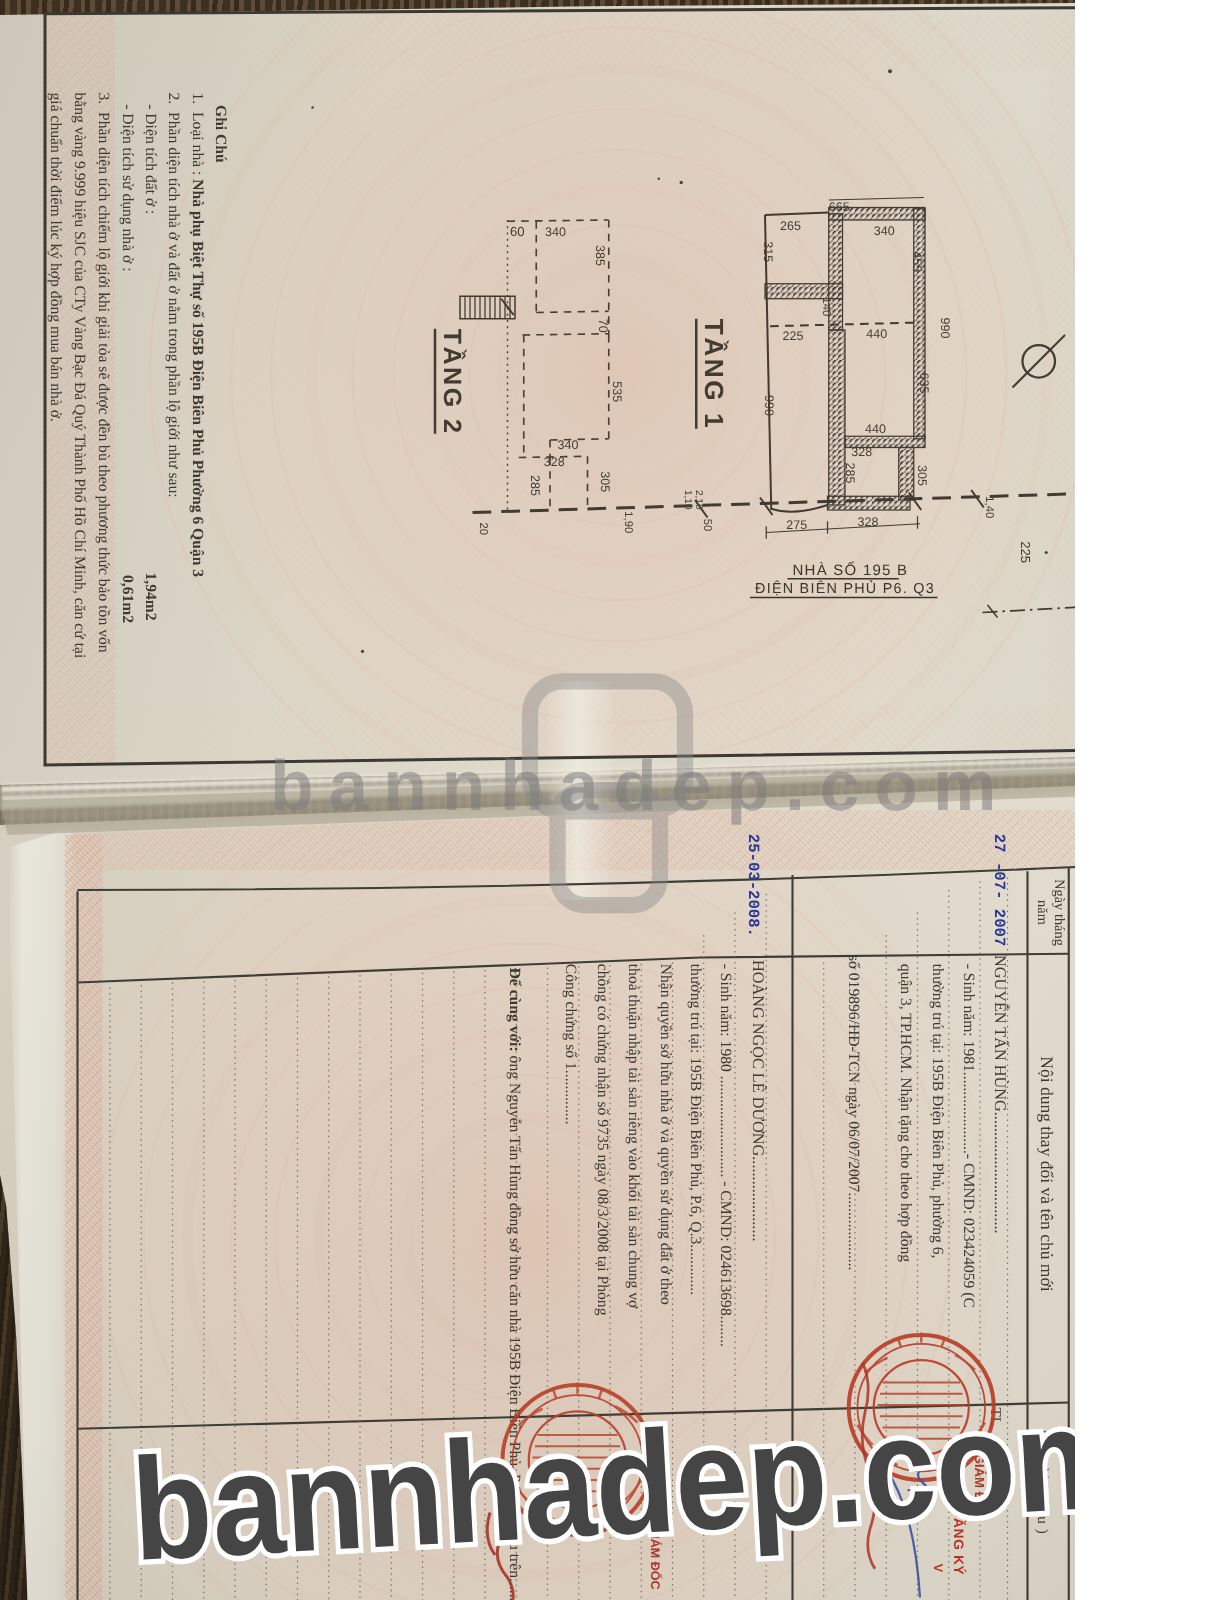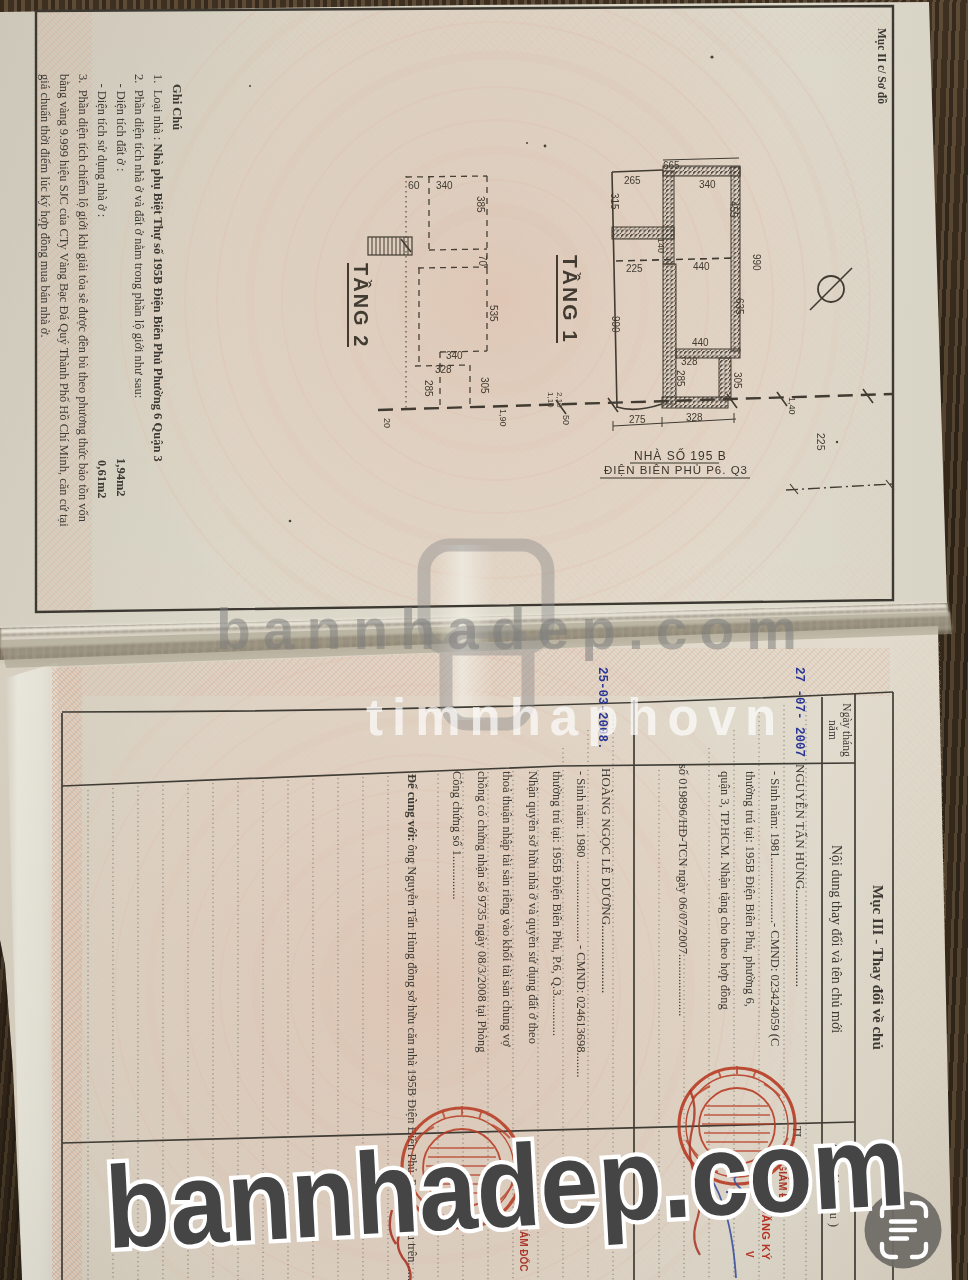--- a/index.html
+++ b/index.html
@@ -1,15 +1,15 @@
 <!DOCTYPE html>
 <html><head><meta charset="utf-8">
 <style>
 html,body{margin:0;padding:0}
-#c{position:relative;width:968px;height:1280px;overflow:hidden;background:#3b2f22;font-family:"Liberation Sans",sans-serif}
+#c{position:relative;width:860px;height:1280px;overflow:hidden;background:#3b2f22;font-family:"Liberation Sans",sans-serif}
 .abs{position:absolute}
 .r{position:absolute;transform-origin:0 0;transform:rotate(90deg);white-space:nowrap}
 .ser{font-family:"Liberation Serif",serif;color:#3e3a35}
 </style></head><body>
 <div id="c">
 
 <div class="abs" style="left:0;top:0;width:969px;height:1280px;background:
 repeating-linear-gradient(92deg,rgba(12,7,2,.38) 0 4px,rgba(130,106,76,.3) 4px 8px,rgba(30,20,9,.36) 8px 14px,rgba(160,136,104,.2) 14px 17px),
 linear-gradient(180deg,#52412f 0%,#3e3122 40%,#463828 100%);"></div>
 
@@ -376,21 +376,20 @@
 
 <svg class="abs" style="left:400px;top:530px" width="180" height="210" viewBox="0 0 180 210">
 <g stroke="#8a8a8a" stroke-width="13" fill="none" opacity=".42">
 <rect x="24" y="15" width="124" height="104" rx="26"></rect>
 <rect x="46" y="102" width="82" height="92" rx="22"></rect>
 </g>
 </svg>
 
 <div class="abs" style="left:216px;top:596px;font-size:57px;font-weight:bold;color:#7c7c7c;opacity:.52;letter-spacing:12px">bannhadep.com</div>
 
-<div class="abs" style="left:366px;top:688px;font-size:51px;font-weight:bold;color:#fff;opacity:.68;letter-spacing:9px">timnhaphovn</div>
 
 <svg class="abs" style="left:855px;top:1182px" width="100" height="98" viewBox="0 0 100 98">
 <circle cx="48" cy="48" r="38.5" fill="#6e6b66" opacity=".94"></circle>
 <g stroke="#fff" stroke-width="4.4" fill="none" stroke-linecap="round">
 <path d="M27,34 v-5 a8,8 0 0 1 8,-8 h6"></path>
 <path d="M57,21 h6 a8,8 0 0 1 8,8 v5"></path>
 <path d="M71,62 v5 a8,8 0 0 1 -8,8 h-6"></path>
 <path d="M41,75 h-6 a8,8 0 0 1 -8,-8 v-5"></path>
 <path d="M36,39.5 h24 M36,48 h24 M36,56.5 h16"></path>
 </g>

